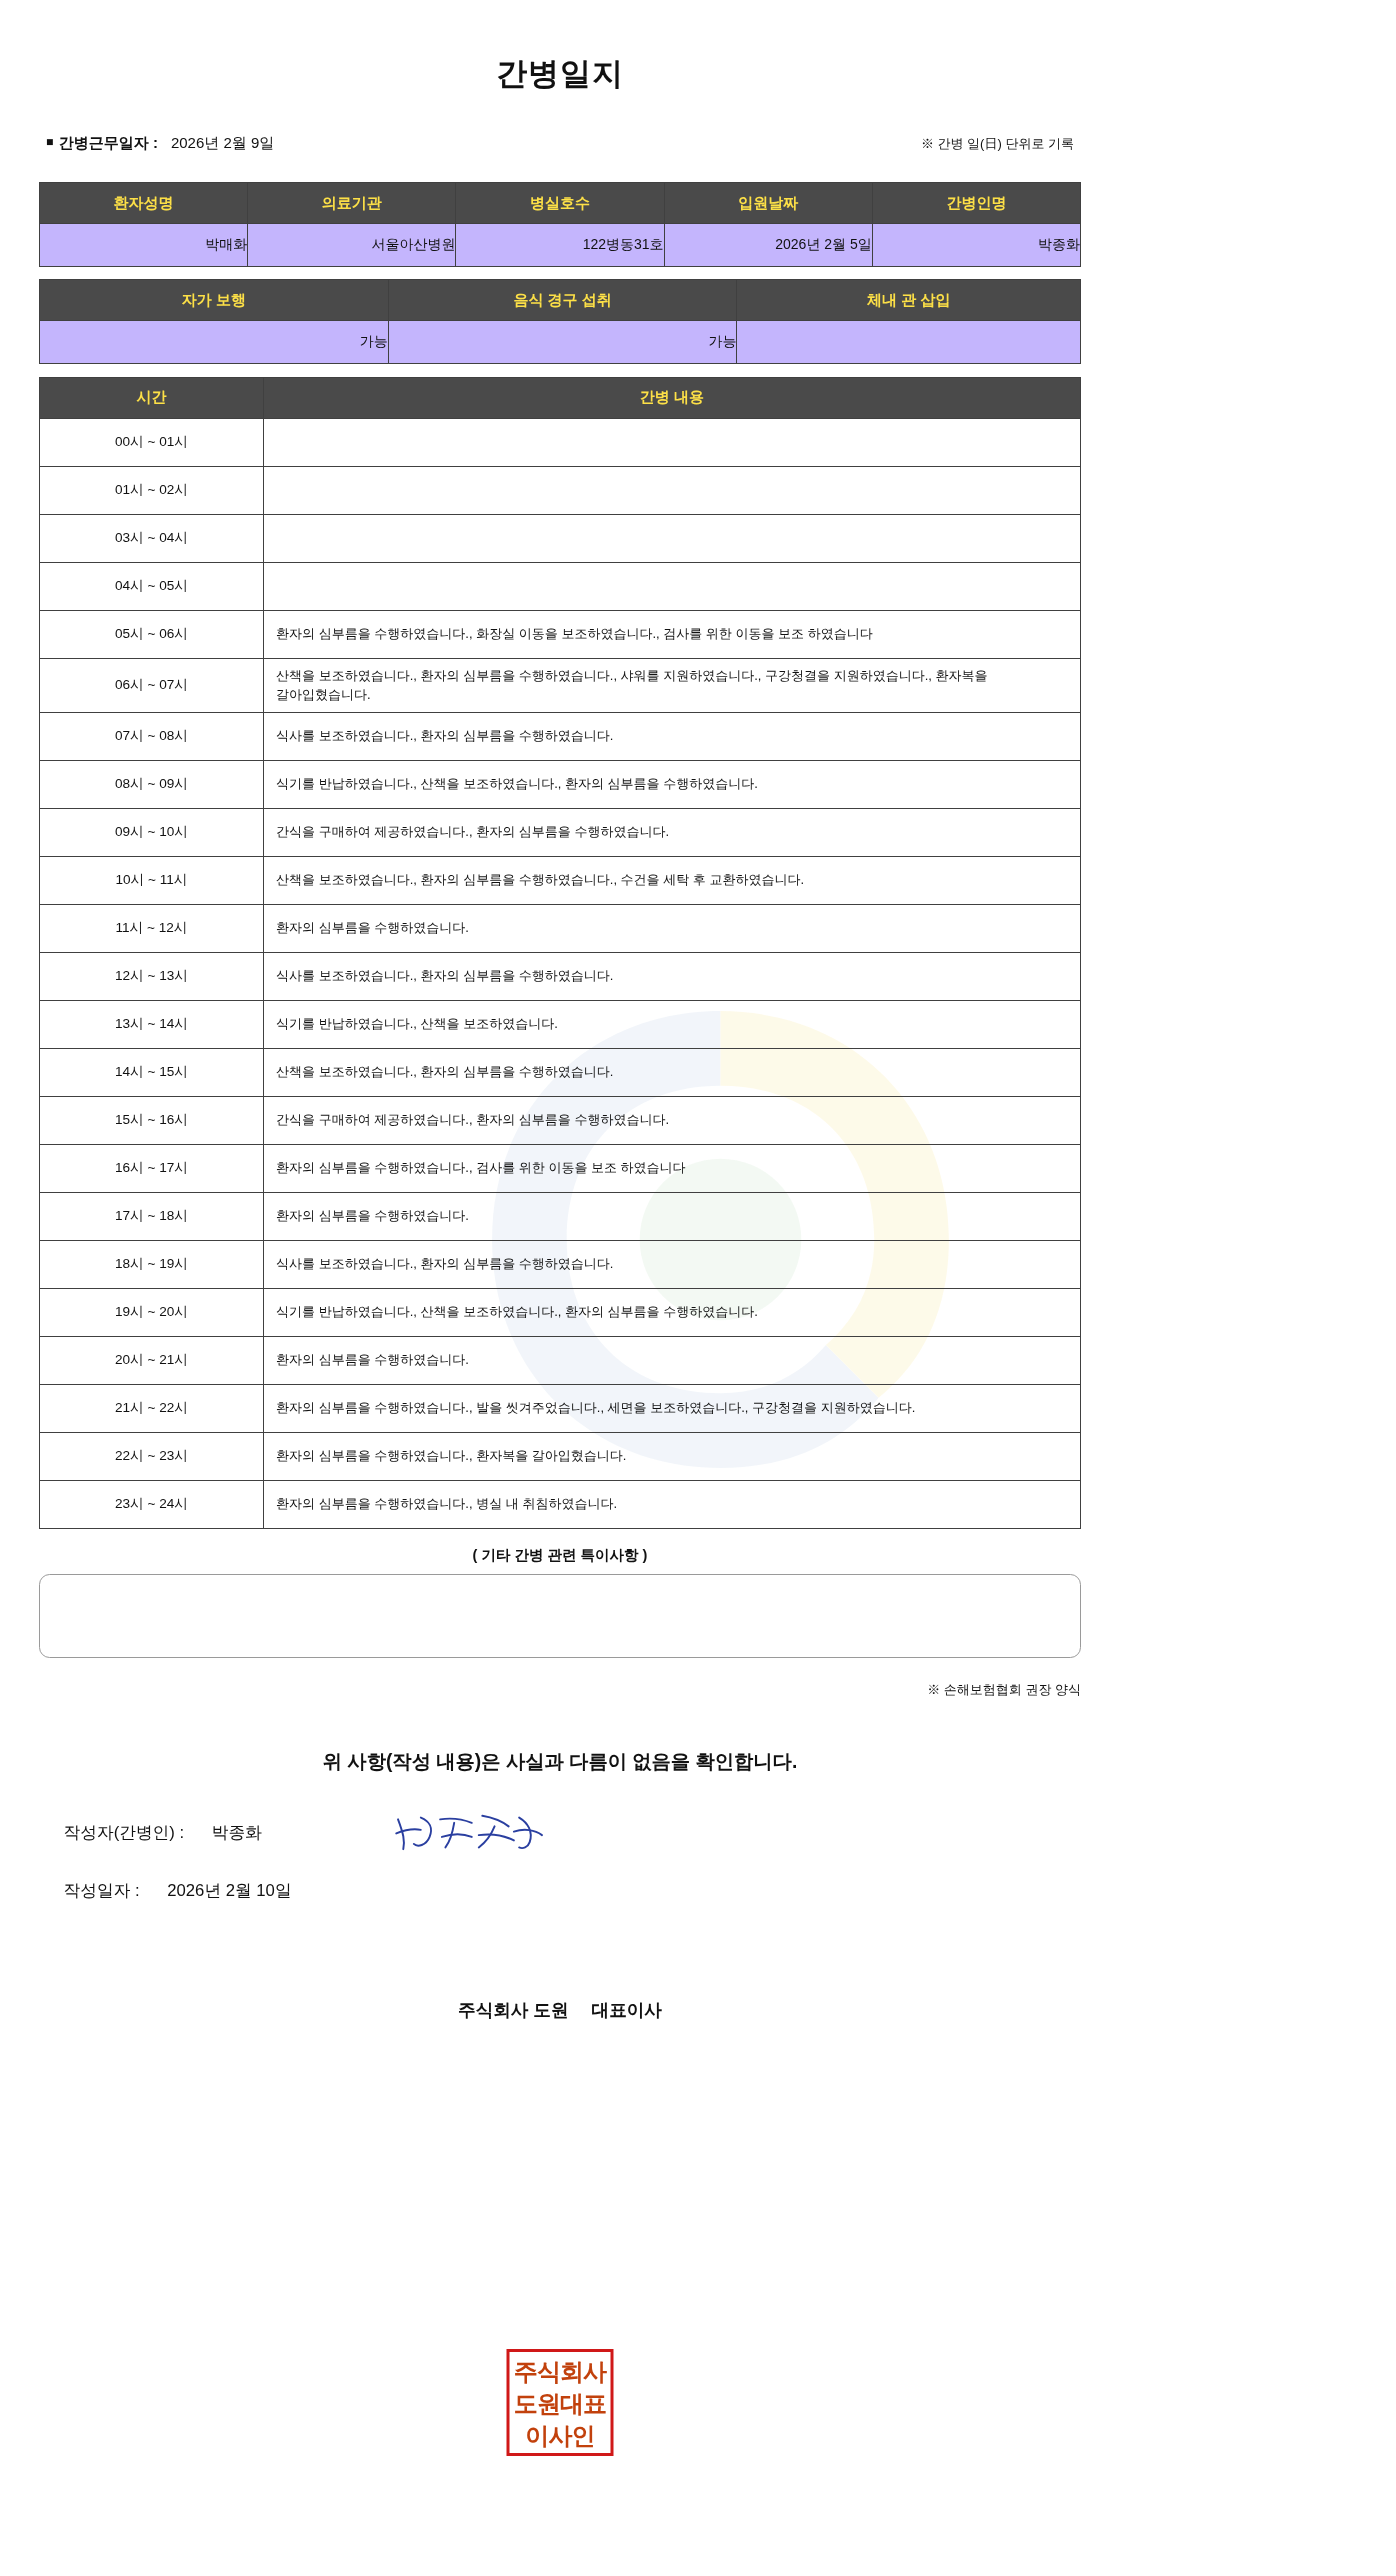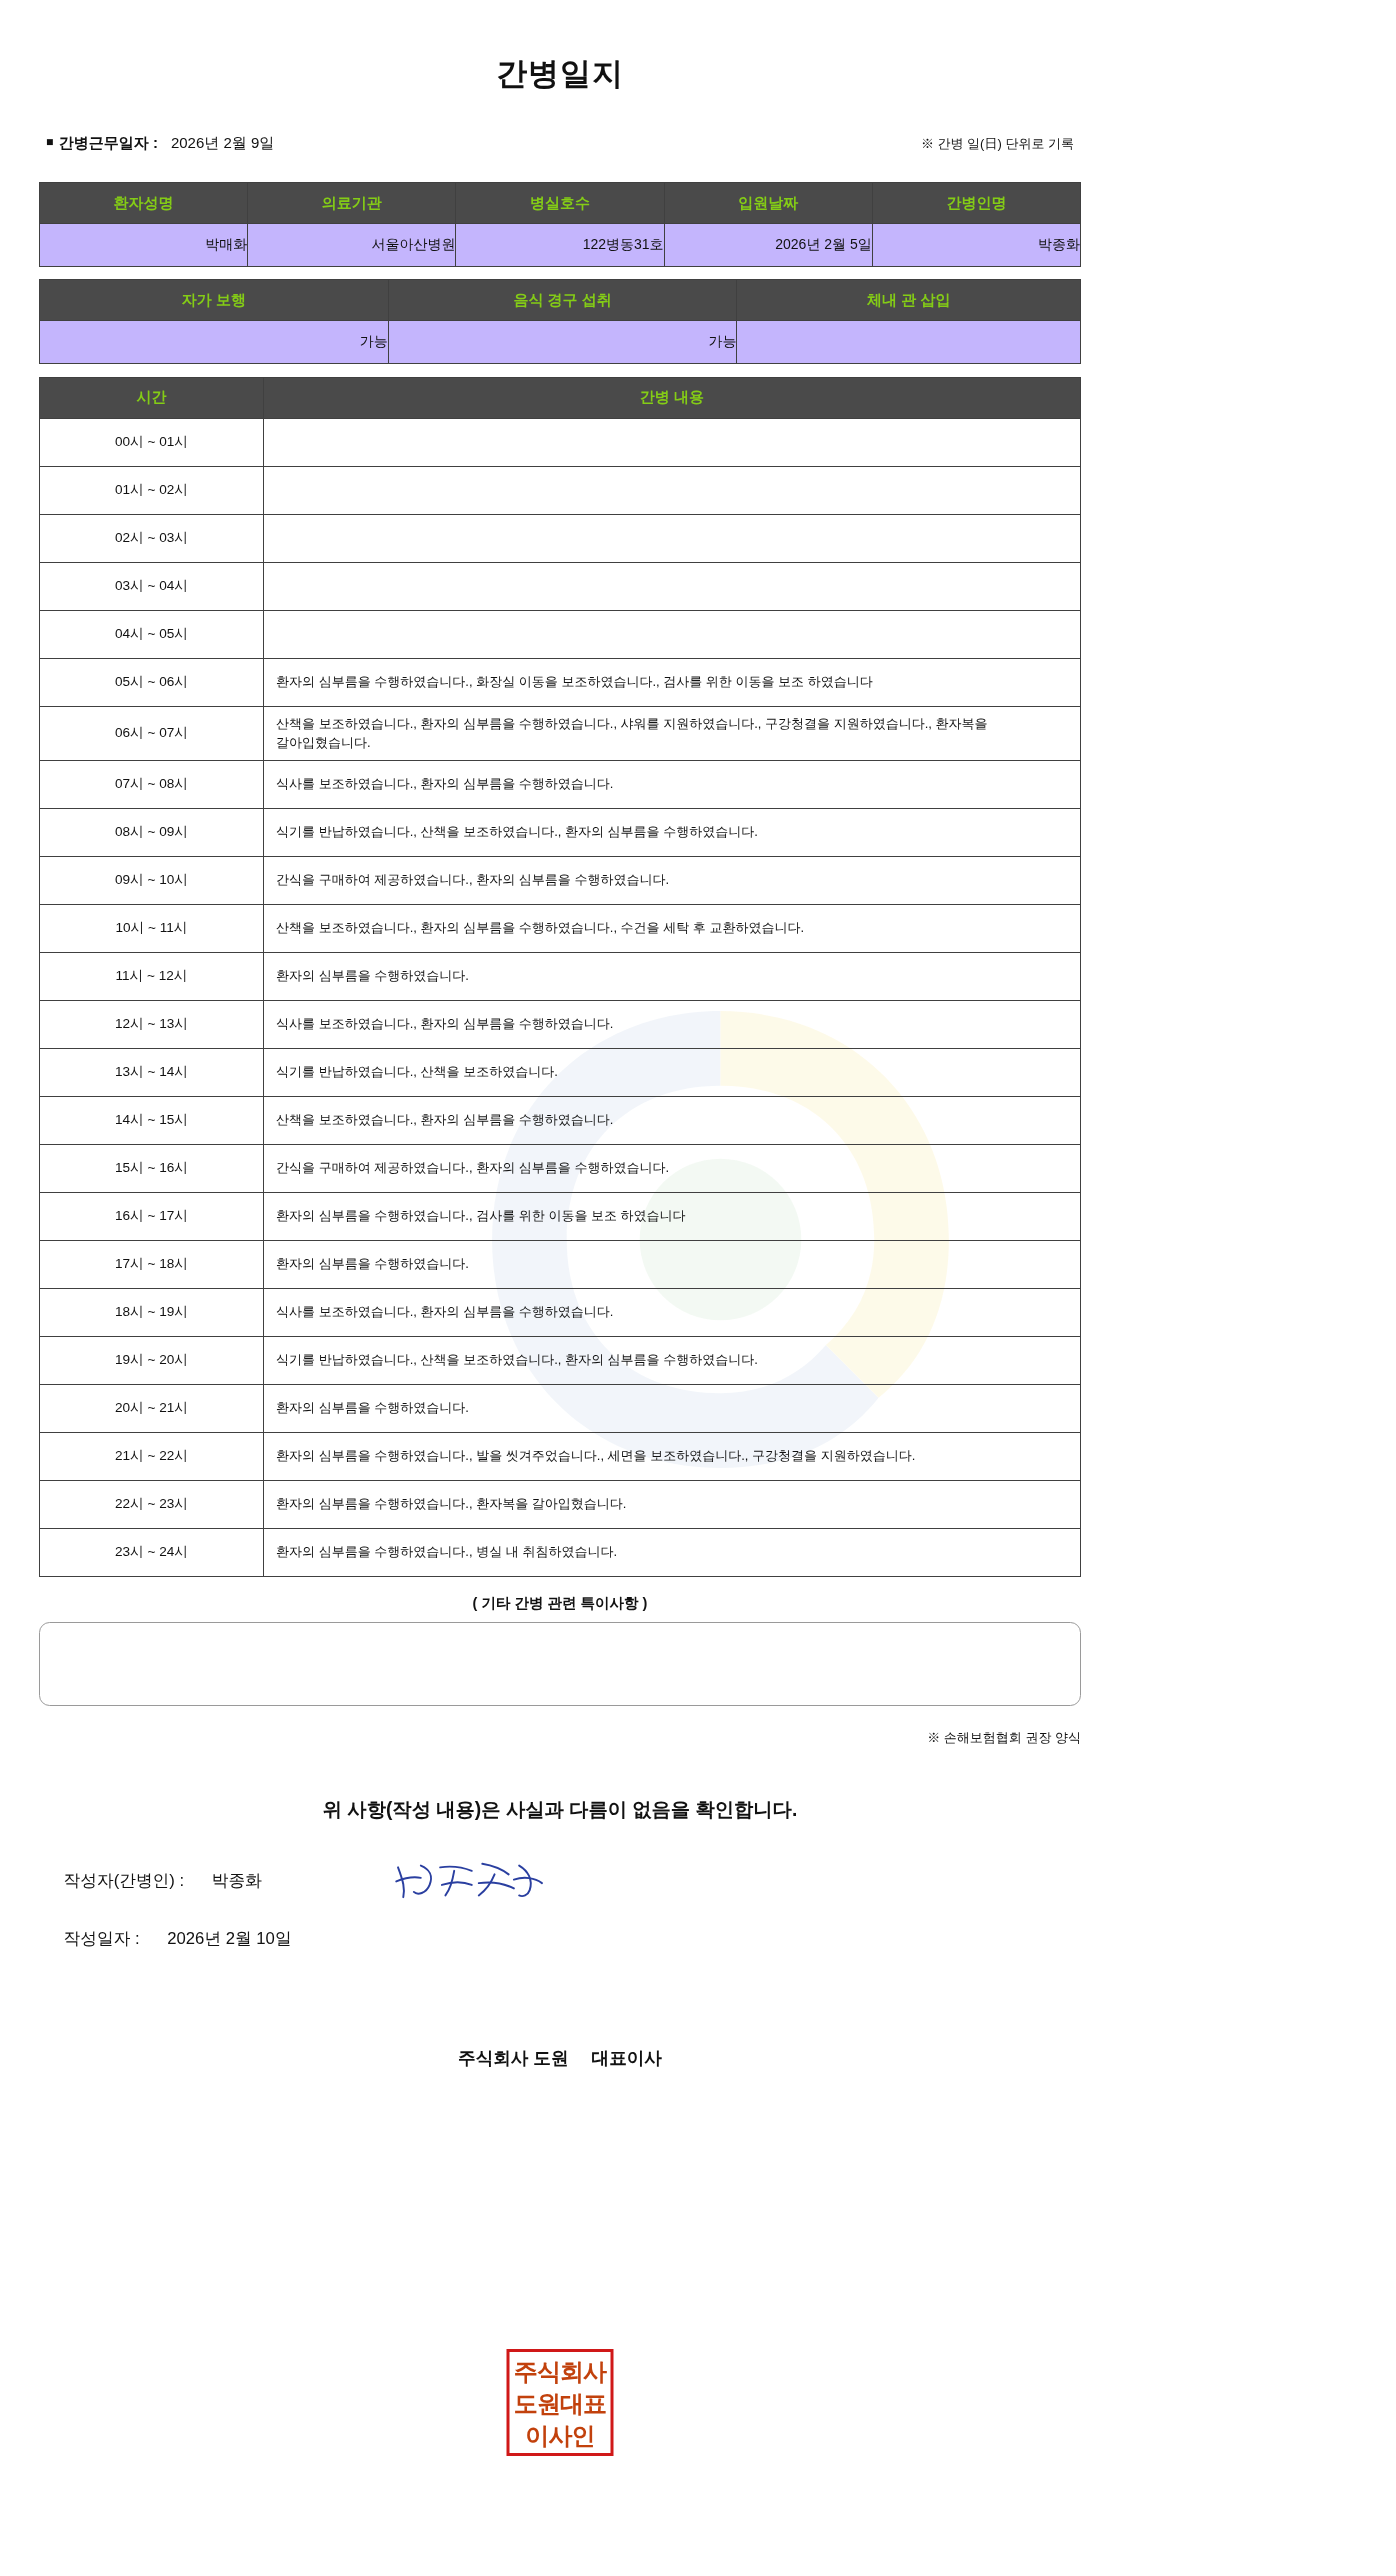--- a/index.html
+++ b/index.html
@@ -75,21 +75,21 @@
     table-layout: fixed;
   }
   table td, table th {
     border: 0.9px solid #404040;
     font-size: 14px;
     font-weight: normal;
     padding: 0;
   }
   .hdr {
     background: #4a4a4a;
-    color: #84cc16;
+    color: #fde047;
     font-weight: bold;
     text-align: center;
     height: 40px;
     font-size: 15px;
   }
   .val {
     text-align: right;
     height: 42px;
     background: #c4b5fd;
   }
@@ -255,24 +255,20 @@
           <td class="hdr">간병 내용</td>
         </tr>
       </thead>
       <tbody id="log-body">
           <tr>
             <td class="time">00시 ~ 01시</td>
             <td class="content"></td>
           </tr>
           <tr>
             <td class="time">01시 ~ 02시</td>
-            <td class="content"></td>
-          </tr>
-          <tr>
-            <td class="time">02시 ~ 03시</td>
             <td class="content"></td>
           </tr>
           <tr>
             <td class="time">03시 ~ 04시</td>
             <td class="content"></td>
           </tr>
           <tr>
             <td class="time">04시 ~ 05시</td>
             <td class="content"></td>
           </tr>

